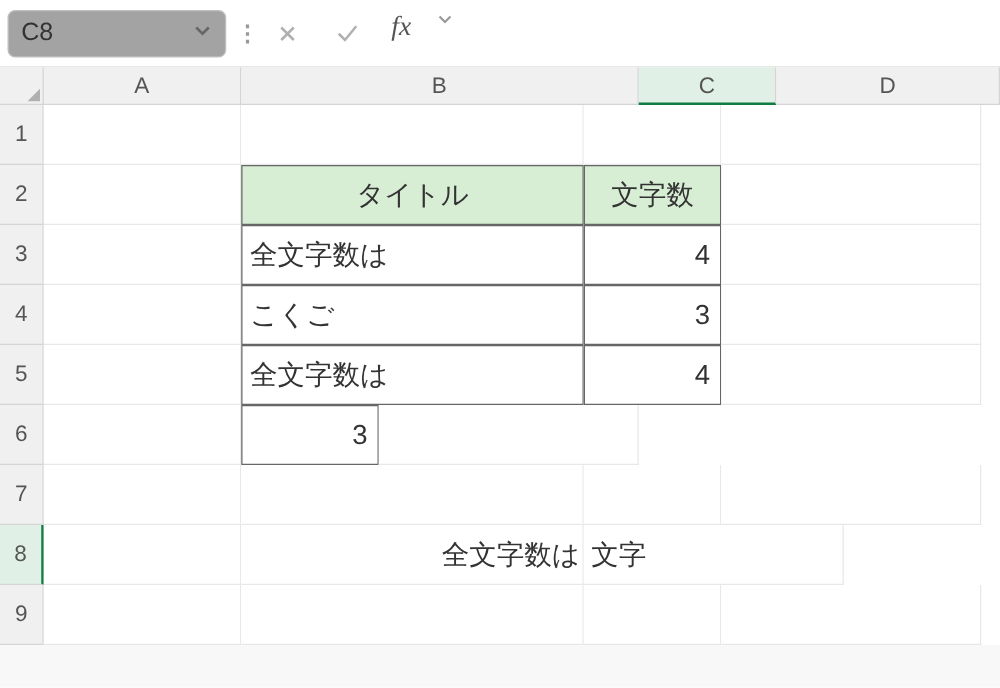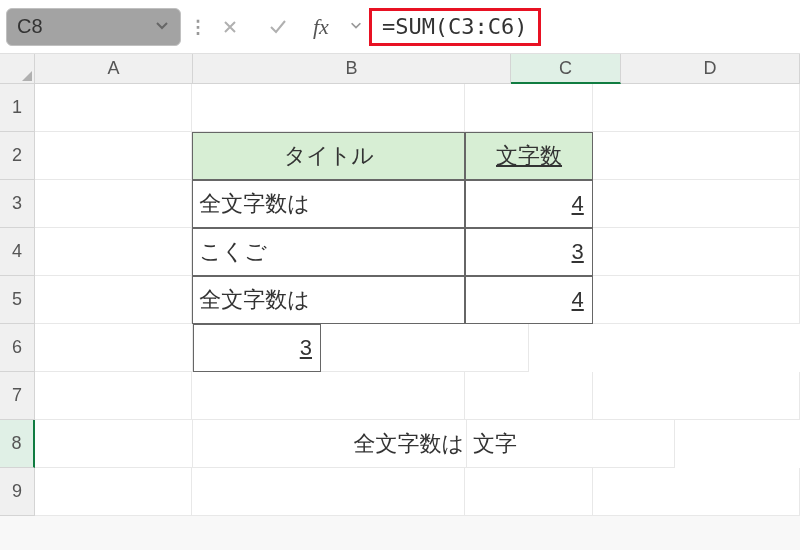--- a/index.html
+++ b/index.html
@@ -36,21 +36,21 @@
       color: #666;
     }
     .sep {
       color: #999;
       font-size: 18px;
       font-weight: bold;
       margin: 0 2px;
     }
     .fx-controls {
       display: flex;
-      align-items: center;
+      align-items: flex-start;
       gap: 18px;
     }
     .fx-btn {
       width: 30px;
       height: 38px;
       display: flex;
       align-items: center;
       justify-content: center;
       border-radius: 4px;
       color: #999;
@@ -143,21 +143,21 @@
       border-bottom: 1px solid #e8e8e8;
       display: flex;
       align-items: center;
       font-size: 22px;
       color: #333;
       position: relative;
       background: #fff;
     }
     .cell.colA { width: 158px; }
     .cell.colB { width: 274px; }
-    .cell.colC { width: 128px; text-decoration: underline; }
+    .cell.colC { width: 110px; }
     .cell.colD { width: 208px; }
     .cell.right { justify-content: flex-end; padding-right: 2px; }
     .cell.left { justify-content: flex-start; padding-left: 6px; }
     .cell.header-cell {
       background: #d7eed4;
       border: 1px solid #666;
       justify-content: center;
     }
     .cell.table-cell {
       border: 1px solid #666;
@@ -205,23 +205,20 @@
       <svg width="20" height="20" viewBox="0 0 20 20">
           <path d="M3 10 L8 15 L17 4" stroke-width="2" fill="none"></path>
         </svg>
     </div>
     <span class="fx-label">fx</span>
     <span class="chevron">
       <svg width="14" height="14" viewBox="0 0 16 16">
           <path d="M3 6 L8 11 L13 6" fill="none" stroke="#999" stroke-width="2"></path>
         </svg>
     </span>
-  </div>
-  <div class="formula-input-box">
-    <span>=SUM(C3:C6)</span>
   </div>
 </div>
 
 <div class="grid">
   <div class="col-headers">
     <div class="corner"></div>
     <div class="col-h col-A">
         <span>A</span>
       </div>
     <div class="col-h col-B">

